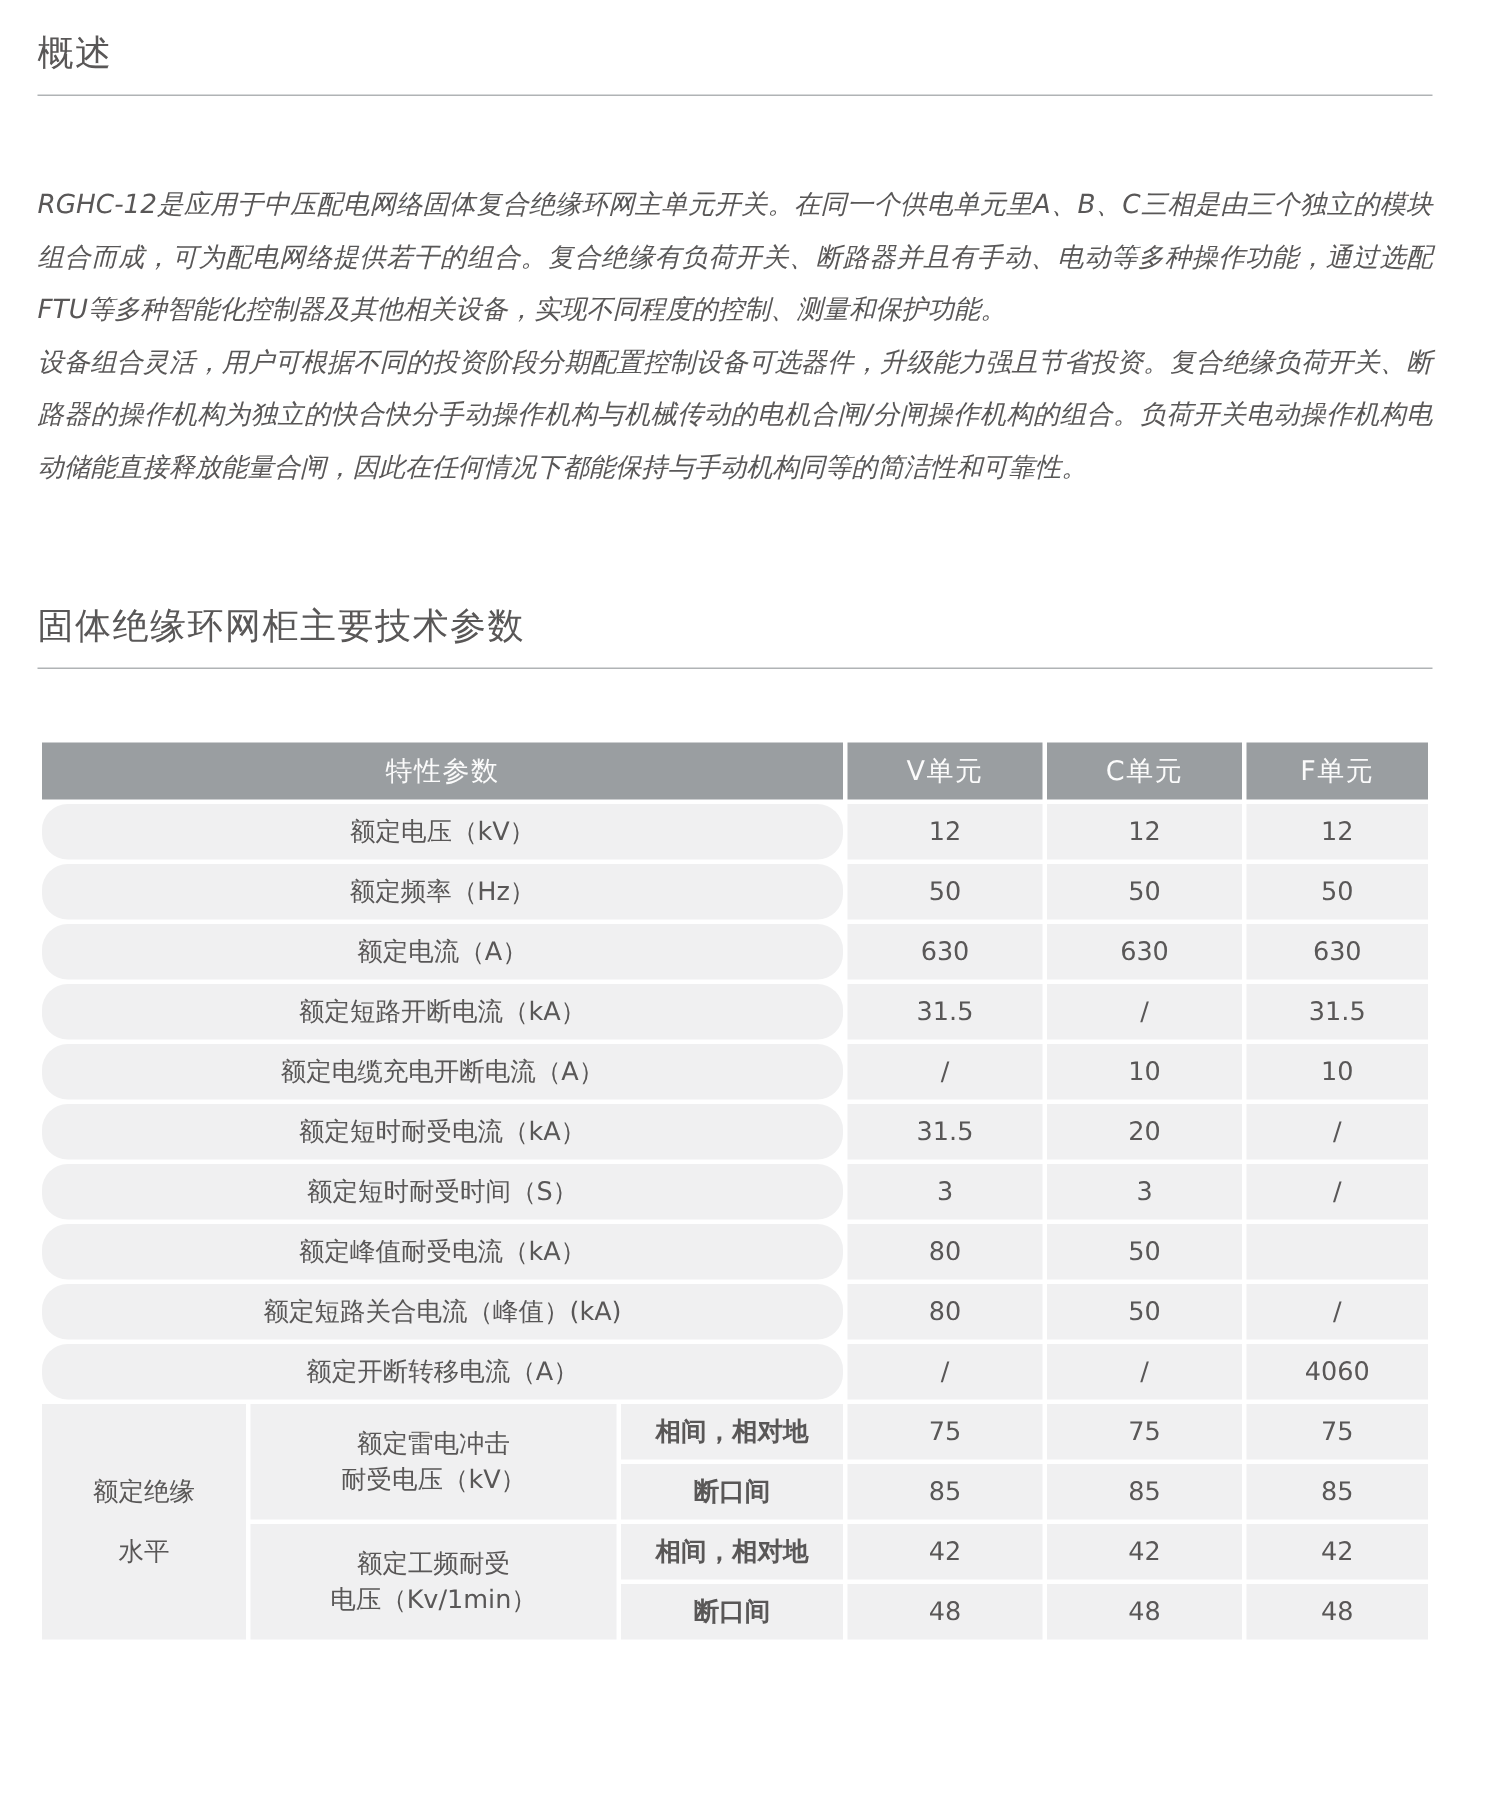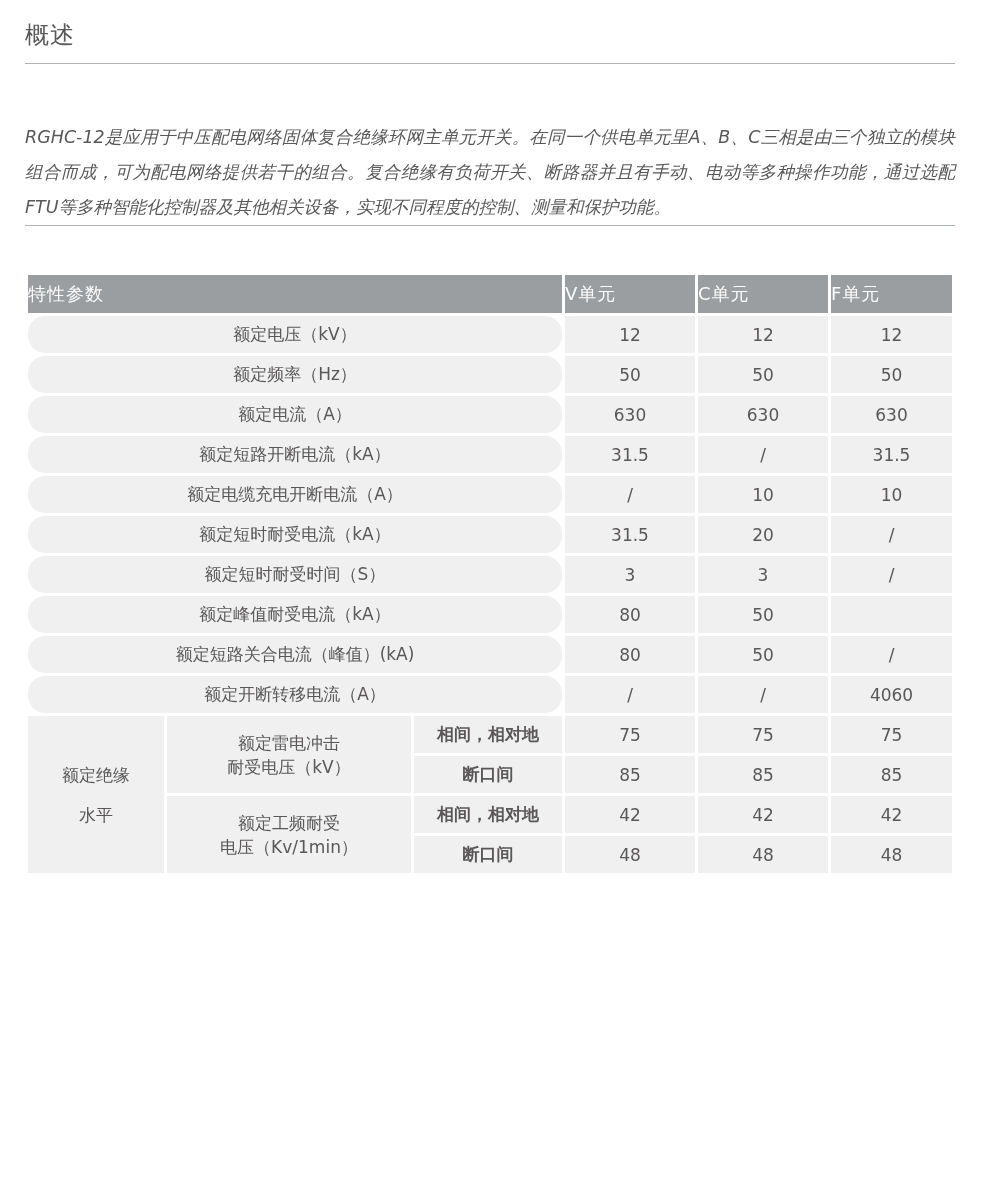--- a/index.html
+++ b/index.html
@@ -49,21 +49,21 @@
     table-layout: fixed;
     font-size: 17px;
     color: #595757;
   }
   table.params th {
     background: #9a9ea1;
     color: #fbfbfb;
     font-weight: 400;
     font-size: 18px;
     height: 38px;
-    text-align: left;
+    text-align: center;
     letter-spacing: 1px;
     padding: 0;
   }
   table.params td {
     background: #f0f0f1;
     height: 37px;
     text-align: center;
     padding: 0;
     vertical-align: middle;
   }
@@ -94,21 +94,23 @@
 </style>
 </head>
 <body>
 
 <div class="page">
 
   <h1 class="section-title">概述</h1>
   <hr class="rule">
 
   <p class="para first">RGHC-12是应用于中压配电网络固体复合绝缘环网主单元开关。在同一个供电单元里A、B、C三相是由三个独立的模块组合而成，可为配电网络提供若干的组合。复合绝缘有负荷开关、断路器并且有手动、电动等多种操作功能，通过选配FTU等多种智能化控制器及其他相关设备，实现不同程度的控制、测量和保护功能。</p>
-
+  <p class="para second">设备组合灵活，用户可根据不同的投资阶段分期配置控制设备可选器件，升级能力强且节省投资。复合绝缘负荷开关、断路器的操作机构为独立的快合快分手动操作机构与机械传动的电机合闸/分闸操作机构的组合。负荷开关电动操作机构电动储能直接释放能量合闸，因此在任何情况下都能保持与手动机构同等的简洁性和可靠性。</p>
+
+  <h1 class="section-title section2-title">固体绝缘环网柜主要技术参数</h1>
   <hr class="rule">
 
   <table class="params">
     <colgroup>
       <col style="width:136px">
       <col style="width:244px">
       <col style="width:148px">
       <col style="width:130px">
       <col style="width:130px">
       <col>

